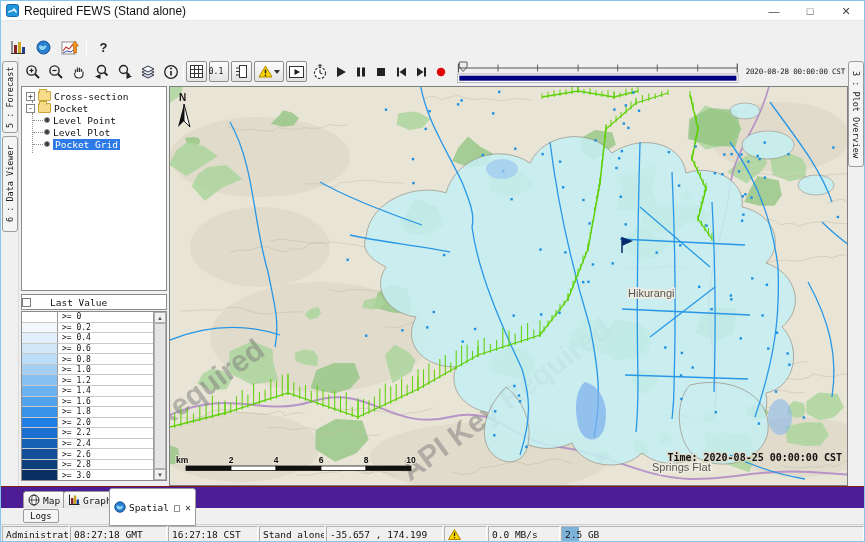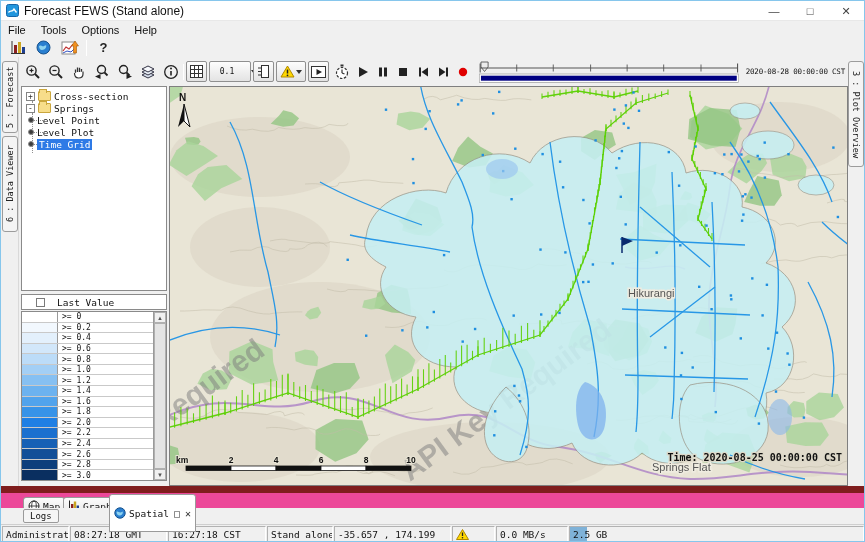--- a/index.html
+++ b/index.html
@@ -29,62 +29,62 @@
         font:8.5px "DejaVu Sans Mono",monospace;display:flex;align-items:center;justify-content:center;
         writing-mode:vertical-rl;transform:rotate(180deg);color:#222}
   .vtabr{position:absolute;left:1px;width:16px;background:#f4f4f4;border:1px solid #9c9c9c;border-radius:3px;
         font:8.5px "DejaVu Sans Mono",monospace;display:flex;align-items:center;justify-content:center;
         writing-mode:vertical-rl;color:#222}
   
   .maptb{position:absolute;left:18px;top:56px;width:829px;height:29px;background:#f0f0f0;
          display:flex;align-items:center;gap:2px;padding:0 3px}
   .tbtn{width:21px;height:21px;display:flex;align-items:center;justify-content:center;flex:0 0 auto}
   .raised{border:1px solid #8f8f8f;border-radius:2px;background:linear-gradient(#fdfdfd,#e3e3e3)}
-  .thresh{width:42px;gap:17px}
+  .thresh{width:20px;gap:17px}
   .warnbtn{width:30px;gap:1px}
   .drop-arrow{width:0;height:0;border-left:3px solid transparent;border-right:3px solid transparent;border-top:4px solid #333}
   .pb{width:18px;height:18px;display:flex;align-items:center;justify-content:center;flex:0 0 auto}
   .timeline{flex:1 1 auto;min-width:0;height:24px;margin:0 3px}
   .tb-date{font:7.5px "DejaVu Sans Mono",monospace;white-space:nowrap;flex:0 0 auto;color:#111;letter-spacing:-.2px}
   
   .panel{position:absolute;left:18px;top:85px;width:150px;height:400px;background:#f0f0f0}
   .treebox{position:absolute;left:2px;top:0;width:146px;height:205px;background:#fff;border:1px solid #8a8a8a;
            font:9.5px "DejaVu Sans Mono",monospace;padding-top:3px;overflow:hidden}
   .trow{position:relative;height:12px;display:flex;align-items:center;gap:3px;padding-left:4px;white-space:nowrap}
-  .trow.child{padding-left:6px}
+  .trow.child{padding-left:22px}
   .expander{width:9px;height:9px;border:1px solid #848484;background:#fff;font-size:8px;line-height:7px;
             text-align:center;flex:0 0 auto;color:#333}
   .folder{width:13px;height:10px;background:#f7dd8a;border:1px solid #caa63d;border-radius:1px;position:relative;flex:0 0 auto}
   .folder::before{content:"";position:absolute;left:0;top:-3px;width:6px;height:3px;background:#f7dd8a;border:1px solid #caa63d;border-bottom:none}
   .bullet{width:6px;height:6px;border-radius:50%;background:#3c3c3c;border:1px solid #8a8a8a;flex:0 0 auto}
   .tlabel{color:#111}
   .tlabel.sel{background:#2e7ae6;color:#fff;padding:0 2px}
   .guide{position:absolute;border-left:1px dotted #909090}
   .hdash{position:absolute;border-top:1px dotted #909090;width:10px}
   .lvbox{position:absolute;left:2px;top:208px;width:146px;height:16px;background:#fff;border:1px solid #8a8a8a;
-         display:flex;align-items:center;gap:12px;padding-left:14px;font:9.5px "DejaVu Sans Mono",monospace}
+         display:flex;align-items:center;gap:19px;padding-left:0;font:9.5px "DejaVu Sans Mono",monospace}
   .cb{width:9px;height:9px;border:1px solid #7a7a7a;background:#fff;flex:0 0 auto}
   .lgtable{position:absolute;left:2px;top:225px;width:146px;height:170px;background:#fff;border:1px solid #8a8a8a}
   .lgrows{position:absolute;left:0;top:0;right:13px;bottom:0;display:flex;flex-direction:column}
   .lg-row{flex:1 1 auto;display:flex;align-items:stretch;border-bottom:1px solid #c9c9c9;min-height:0}
   .lg-row:last-child{border-bottom:none}
   .lg-sw{width:36px;border-right:1px solid #9a9a9a;flex:0 0 auto}
   .lg-lb{font:8px "DejaVu Sans Mono",monospace;display:flex;align-items:center;padding-left:4px;color:#111}
   .sb{position:absolute;right:0;top:0;width:13px;height:100%;background:#f0f0f0;border-left:1px solid #9a9a9a}
   .sb-btn{position:absolute;left:0;width:12px;height:11px;background:#f0f0f0;border:1px solid #b0b0b0;
           font-size:6px;color:#555;display:flex;align-items:center;justify-content:center}
   .sb-thumb{position:absolute;left:0;top:11px;bottom:11px;width:12px;background:#e4e4e4;border:1px solid #b0b0b0}
   
   .maparea{position:absolute;left:168px;top:85px;width:679px;height:400px;border:1px solid #7f7f7f;background:#e9e5d6;overflow:hidden}
   .wm{font:bold 30px "Liberation Sans",sans-serif;fill:#7d7d7d;opacity:.5}
   .maplabel{font:11px "Liberation Sans",sans-serif;fill:#555;paint-order:stroke;stroke:#efece0;stroke-width:3px}
   .scale-num{font:bold 8.5px "Liberation Sans",sans-serif;fill:#111;paint-order:stroke;stroke:#e9e5d6;stroke-width:2px}
   .time-ol{font:bold 10px "DejaVu Sans Mono",monospace;fill:#111;paint-order:stroke;stroke:#ddd8c8;stroke-width:2.5px}
   
-  .tabsrow{position:absolute;left:0;top:485px;width:100%;height:22px;background:#ec4899;border-top:7px solid #7f1d1d}
+  .tabsrow{position:absolute;left:0;top:485px;width:100%;height:22px;background:#4c1d95;border-top:1px solid #7f1d1d}
   .btab{position:absolute;top:4px;height:18px;border:1px solid #9a9a9a;border-radius:3px 3px 0 0;
         background:linear-gradient(#fcfcfc,#e7e7e7);display:flex;align-items:center;gap:3px;padding:0 4px;
         font:9.5px "DejaVu Sans Mono",monospace}
   .btab.active{top:1px;height:38px;background:#fff;z-index:2}
   .pc{font-size:10px;color:#333;margin-left:2px}
   .logsrow{position:absolute;left:0;top:507px;width:100%;height:16px;background:#f0f0f0}
   .logsbtn{position:absolute;left:22px;top:1px;height:14px;border:1px solid #9a9a9a;border-radius:2px;
            background:#f5f5f5;display:flex;align-items:center;padding:0 6px;font:9px "DejaVu Sans Mono",monospace}
   
   .statusbar{position:absolute;left:0;top:523px;width:100%;height:19px;background:#f0f0f0;border-top:1px solid #cfcfcf;
@@ -97,34 +97,28 @@
 </head>
 <body>
 
 <div class="window">
 
   <div class="titlebar">
     <svg width="13" height="13">
       <rect x="0.5" y="0.5" width="12" height="12" rx="2" fill="#2196dd" stroke="#1565a8"></rect>
       <path d="M2.5,8.5 C4,5.5 6,9 8,5 L10.5,8.5" stroke="#fff" stroke-width="1.4" fill="none"></path>
     </svg>
-    <span>Forecast FEWS  (Stand alone)</span>
+    <span>Required FEWS  (Stand alone)</span>
     <div class="win-controls">
       <div class="win-btn">—</div>
       <div class="win-btn">□</div>
       <div class="win-btn">✕</div>
     </div>
   </div>
 
-  <div class="menubar">
-    <span class="menu-item">File</span>
-    <span class="menu-item">Tools</span>
-    <span class="menu-item">Options</span>
-    <span class="menu-item">Help</span>
-  </div>
 
   <div class="toolbar1">
     <div class="t1btn">
       <svg width="16" height="15">
         <line x1="2" y1="1" x2="2" y2="14" stroke="#333"></line>
           <line x1="1" y1="13.5" x2="15" y2="13.5" stroke="#333"></line>
         <rect x="4" y="5" width="3" height="8" fill="#8b2020"></rect>
           <rect x="8" y="2" width="3" height="11" fill="#caa520"></rect>
           <rect x="12" y="7" width="3" height="6" fill="#1f3f8f"></rect>
       </svg>
@@ -310,33 +304,33 @@
       <div class="hdash" style="left:11px;top:45px"></div>
       <div class="hdash" style="left:11px;top:57px"></div>
       <div class="trow">
         <span class="expander">+</span>
         <span class="folder"></span>
         <span class="tlabel">Cross-section</span>
       </div>
       <div class="trow">
         <span class="expander">-</span>
         <span class="folder"></span>
-        <span class="tlabel">Springs</span>
+        <span class="tlabel">Pocket</span>
       </div>
       <div class="trow child">
         <span class="bullet"></span>
         <span class="tlabel">Level Point</span>
       </div>
       <div class="trow child">
         <span class="bullet"></span>
         <span class="tlabel">Level Plot</span>
       </div>
       <div class="trow child">
         <span class="bullet"></span>
-        <span class="tlabel sel">Time Grid</span>
+        <span class="tlabel sel">Pocket Grid</span>
       </div>
     </div>
     <div class="lvbox">
       <span class="cb"></span>
       <span>Last Value</span>
     </div>
     <div class="lgtable">
       <div class="lgrows">
           <div class="lg-row">
             <div class="lg-sw" style="background: rgb(255, 255, 255);"></div>
@@ -887,21 +881,21 @@
       <span class="pc" style="font-weight:bold">✕</span>
     </div>
   </div>
   <div class="logsrow">
     <div class="logsbtn">Logs</div>
   </div>
 
   <div class="statusbar">
     <div class="scell" style="width:67px">Administrator</div>
     <div class="scell" style="width:97px">08:27:18 GMT</div>
-    <div class="scell" style="width:98px">16:27:18 CST</div>
+    <div class="scell" style="width:90px">16:27:18 CST</div>
     <div class="scell" style="width:66px">Stand alone</div>
     <div class="scell" style="width:117px">-35.657 , 174.199</div>
     <div class="scell" style="width:43px">
       <svg width="13" height="11">
         <polygon points="6.5,0.5 12.5,10.5 0.5,10.5" fill="#ffd800" stroke="#b08800"></polygon>
         <line x1="6.5" y1="3.5" x2="6.5" y2="7" stroke="#222" stroke-width="1.3"></line>
         <circle cx="6.5" cy="8.8" r="0.8" fill="#222"></circle>
       </svg>
     </div>
     <div class="scell" style="width:72px">0.0 MB/s</div>

